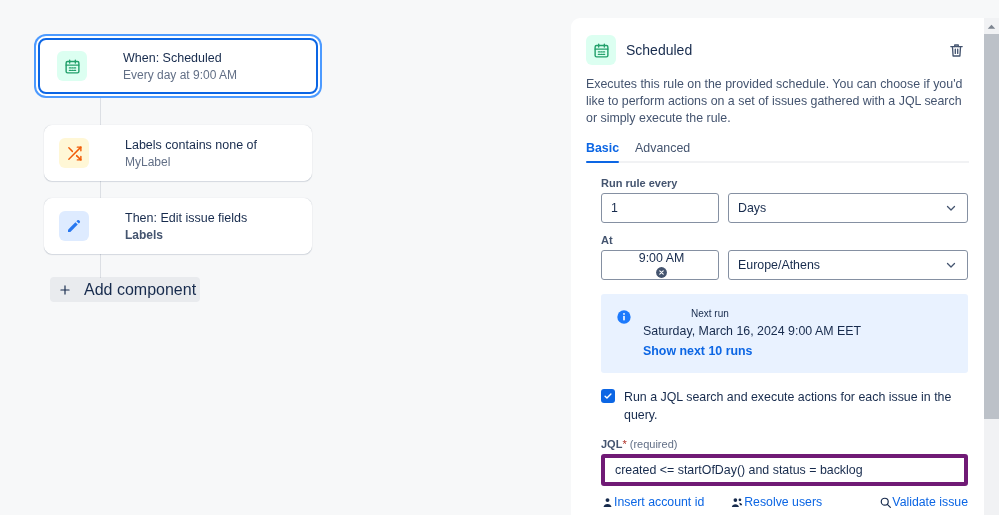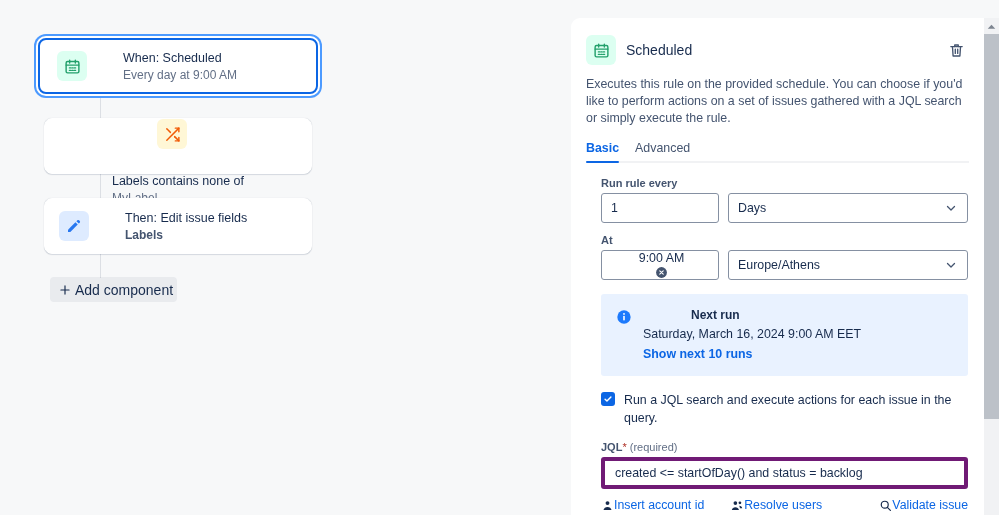--- a/index.html
+++ b/index.html
@@ -54,23 +54,23 @@
   .node-sub {
     font-size: 12px; color: #626f86; line-height: 14px; margin-top: 2px;
     white-space: nowrap; overflow: hidden; text-overflow: ellipsis;
   }
   .node-sub.bold { color: #44546f; font-weight: bold; }
 
   #add-component {
     position: absolute; left: 50px; top: 277px;
     height: 25px; padding: 0 4px 0 8px;
     background: #091e420f; border: none; border-radius: 4px;
-    display: flex; align-items: center; gap: 3px;
+    display: flex; align-items: center; gap: 12px;
     font-family: "Liberation Sans", sans-serif;
-    font-size: 14px; color: #172b4d; cursor: pointer;
+    font-size: 16px; color: #172b4d; cursor: pointer;
   }
 
   
   #panel {
     position: absolute; left: 571px; top: 18px;
     width: 428px; height: 497px;
     background: #ffffff;
     border-top-left-radius: 9px;
     overflow: hidden;
   }
@@ -124,21 +124,21 @@
   .control.time { width: 118px; justify-content: space-between; padding-right: 6px; flex-direction: column; }
   .clear-btn { width: 15px; height: 15px; display: flex; align-items: center; justify-content: center; cursor: pointer; }
 
   #next-run {
     margin: 14px 16px 0 30px;
     background: #e9f2ff; border-radius: 3px;
     padding: 14px 14px 14px 15px;
     display: flex; gap: 11px;
   }
   #next-run .info-ico { flex: 0 0 16px; margin-top: 1px; }
-  #next-run-title { font-size: 12px; font-weight: bold; color: #172b4d; padding-left: 48px; }
+  #next-run-title { font-size: 10px; font-weight: normal; color: #172b4d; padding-left: 48px; }
   #next-run-date { font-size: 12.4px; color: #172b4d; margin-top: 5px; }
   #show-next-runs {
     font-size: 12.4px; color: #0c66e4; font-weight: bold;
     margin-top: 6px; display: inline-block; cursor: pointer;
   }
 
   .check-row { display: flex; align-items: flex-start; gap: 9px; margin-top: 15px; padding: 0 16px 0 30px; }
   .cbx {
     flex: 0 0 14px; width: 14px; height: 14px; margin-top: 1px;
     background: #0c66e4; border-radius: 3px; cursor: pointer;
@@ -195,21 +195,21 @@
           <path d="M3 10h18M8 3v4M16 3v4" stroke-linecap="round"></path>
           <path d="M7.5 14h2M11 14h2M14.5 14h2M7.5 17.5h2M11 17.5h2M14.5 17.5h2" stroke-width="1.6" stroke-linecap="round"></path>
         </svg>
       </span>
       <span class="node-text">
         <span class="node-title">When: Scheduled</span>
         <span class="node-sub">Every day at 9:00 AM</span>
       </span>
     </div>
 
-    <div class="node" style="top:118px; height:56px;flex-direction:column;">
+    <div class="node" style="top:125px; height:56px;">
       <span class="node-icon icon-cond">
         <svg width="17" height="17" viewBox="0 0 24 24" fill="none" stroke="#f15b07" stroke-width="2" stroke-linecap="round" stroke-linejoin="round">
           <path d="M16 3h5v5"></path>
           <path d="M4 20 21 3"></path>
           <path d="M21 16v5h-5"></path>
           <path d="M15 15l6 6"></path>
           <path d="M4 4l5 5"></path>
         </svg>
       </span>
       <span class="node-text">

